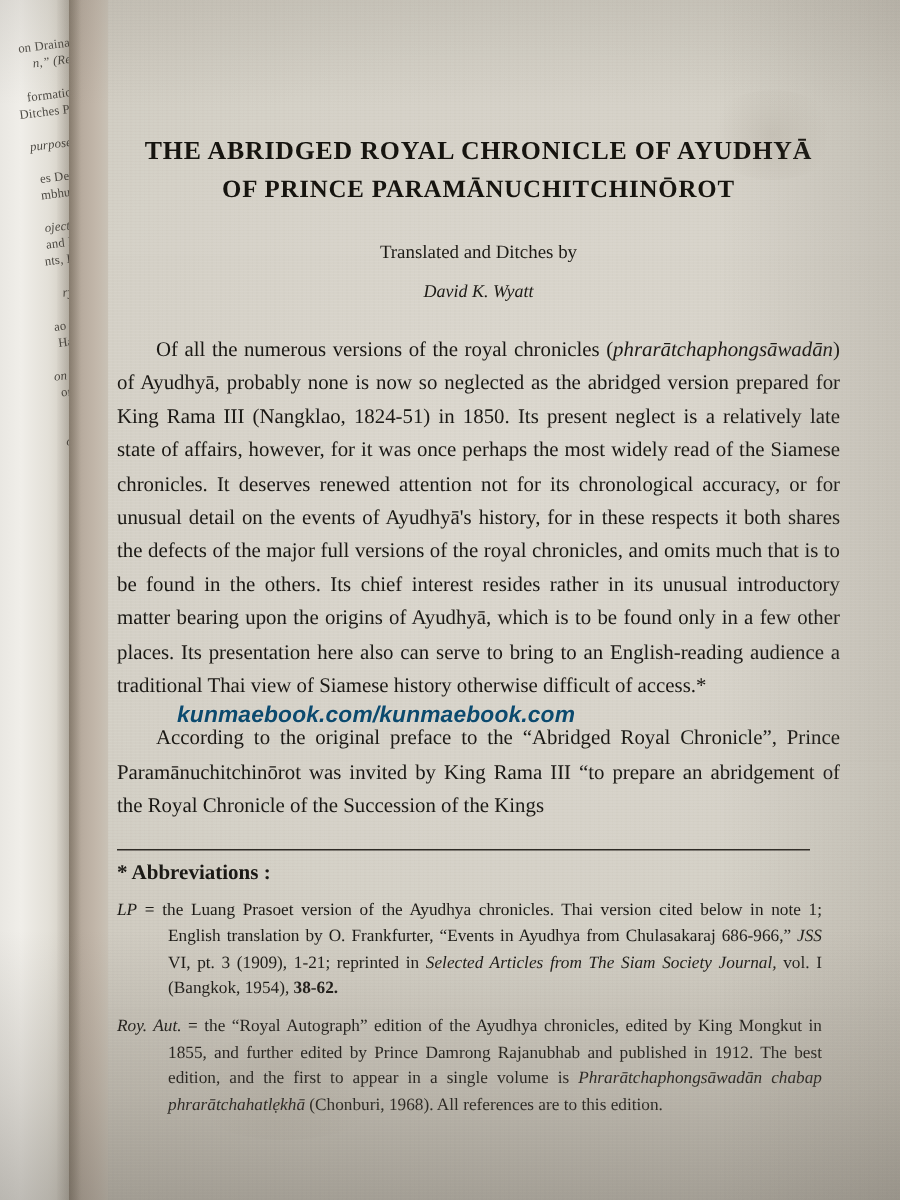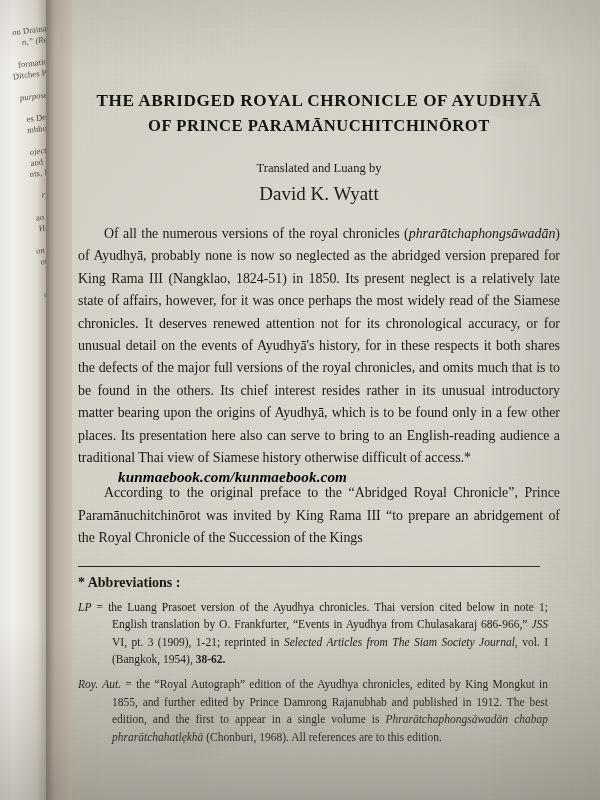--- a/index.html
+++ b/index.html
@@ -121,44 +121,44 @@
   }
   .title-line.second { font-size: 16.6px; }
 
   .byline {
     margin-top: 17px;
     text-align: center;
     font-size: 12.6px;
     line-height: 26px;
     color: #1d1b16;
   }
-  .byline .name { font-size: 19px; }
+  .byline .name { font-size: 12px; font-style: italic; }
 
   .body-text {
     margin-top: 16px;
     font-size: 13.9px;
     line-height: 22.4px;
     text-align: justify;
     color: #1a1814;
   }
   .body-text p { margin: 0; }
   .body-text p + p { margin-top: 13px; }
   .body-text .indent { display: inline-block; width: 26px; }
   .body-text i { font-style: italic; }
 
   
   .watermark {
     position: absolute;
     left: 118px;
     top: 468px;
-    font-family: Liberation Serif, serif;
+    font-family: Liberation Sans, sans-serif;
     font-style: italic;
     font-weight: bold;
     font-size: 15.2px;
-    color: #000000;
+    color: #0c4a6e;
     letter-spacing: .1px;
     text-shadow: 0 0 1px rgba(255,255,255,.35);
     white-space: nowrap;
   }
 
   
   .footnote-rule {
     position: absolute;
     left: 0;
     top: 566px;
@@ -239,21 +239,21 @@
   <div class="gutter-dark"></div>
 
   <div class="content">
 
     <div class="title-block">
       <div class="title-line">THE ABRIDGED ROYAL CHRONICLE OF AYUDHYĀ</div>
       <div class="title-line second">OF PRINCE PARAMĀNUCHITCHINŌROT</div>
     </div>
 
     <div class="byline">
-      <div>Translated and Luang by</div>
+      <div>Translated and Ditches by</div>
       <div class="name">David K. Wyatt</div>
     </div>
 
     <div class="body-text">
       <p>
         <span class="indent"></span><span>Of all the numerous versions of the royal chronicles (</span><i>phrarātchaphongsāwadān</i><span>) of Ayudhyā, probably none is now so neglected as the abridged version prepared for King Rama III (Nangklao, 1824-51) in 1850.   Its present neglect is a relatively late state of affairs, however, for it was once perhaps the most widely read of the Siamese chronicles. It deserves renewed attention not for its chronological accuracy, or for unusual detail on the events of Ayudhyā's history, for in these respects it both shares the defects of the major full versions of the royal chronicles, and omits much that is to be found in the others.    Its chief interest resides rather in its unusual introductory matter bearing upon the origins of Ayudhyā, which is to be found only in a few other places. Its presentation here also can serve to bring to an English-reading audience a traditional Thai view of Siamese history otherwise difficult of access.*</span>
       </p>
       <p>
         <span class="indent"></span><span>According to the original preface to the “Abridged Royal Chronicle”, Prince Paramānuchitchinōrot was invited by King Rama III “to prepare an abridgement of the Royal Chronicle of the Succession of the Kings</span>
       </p>

